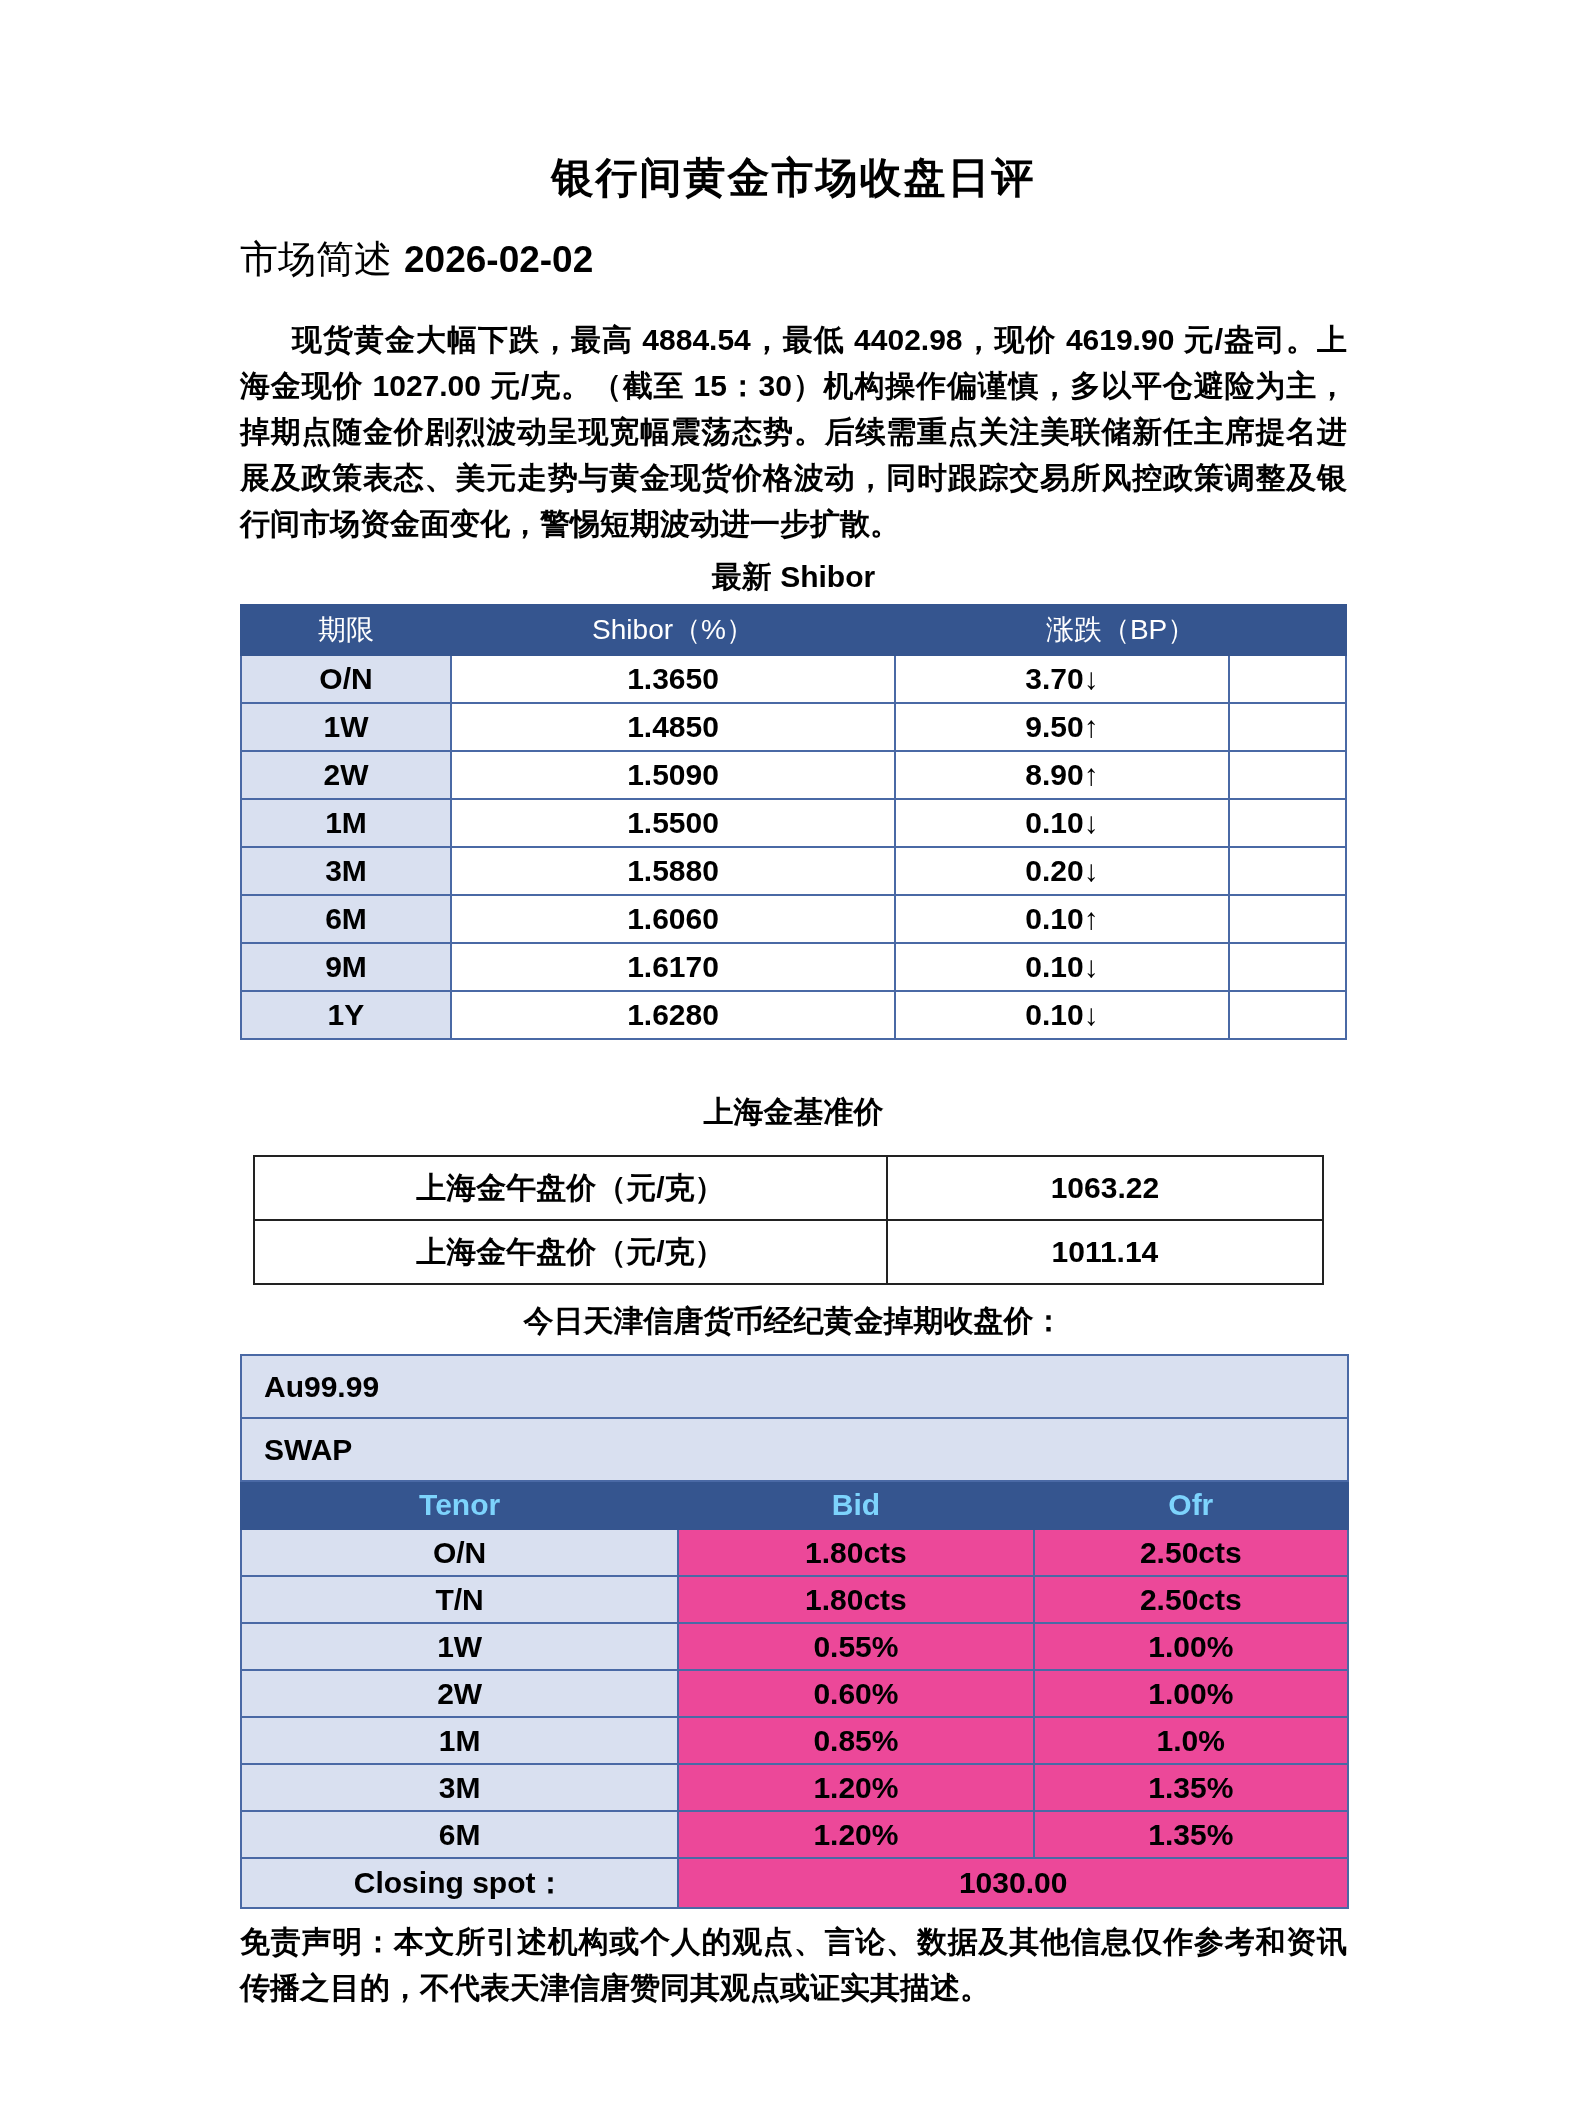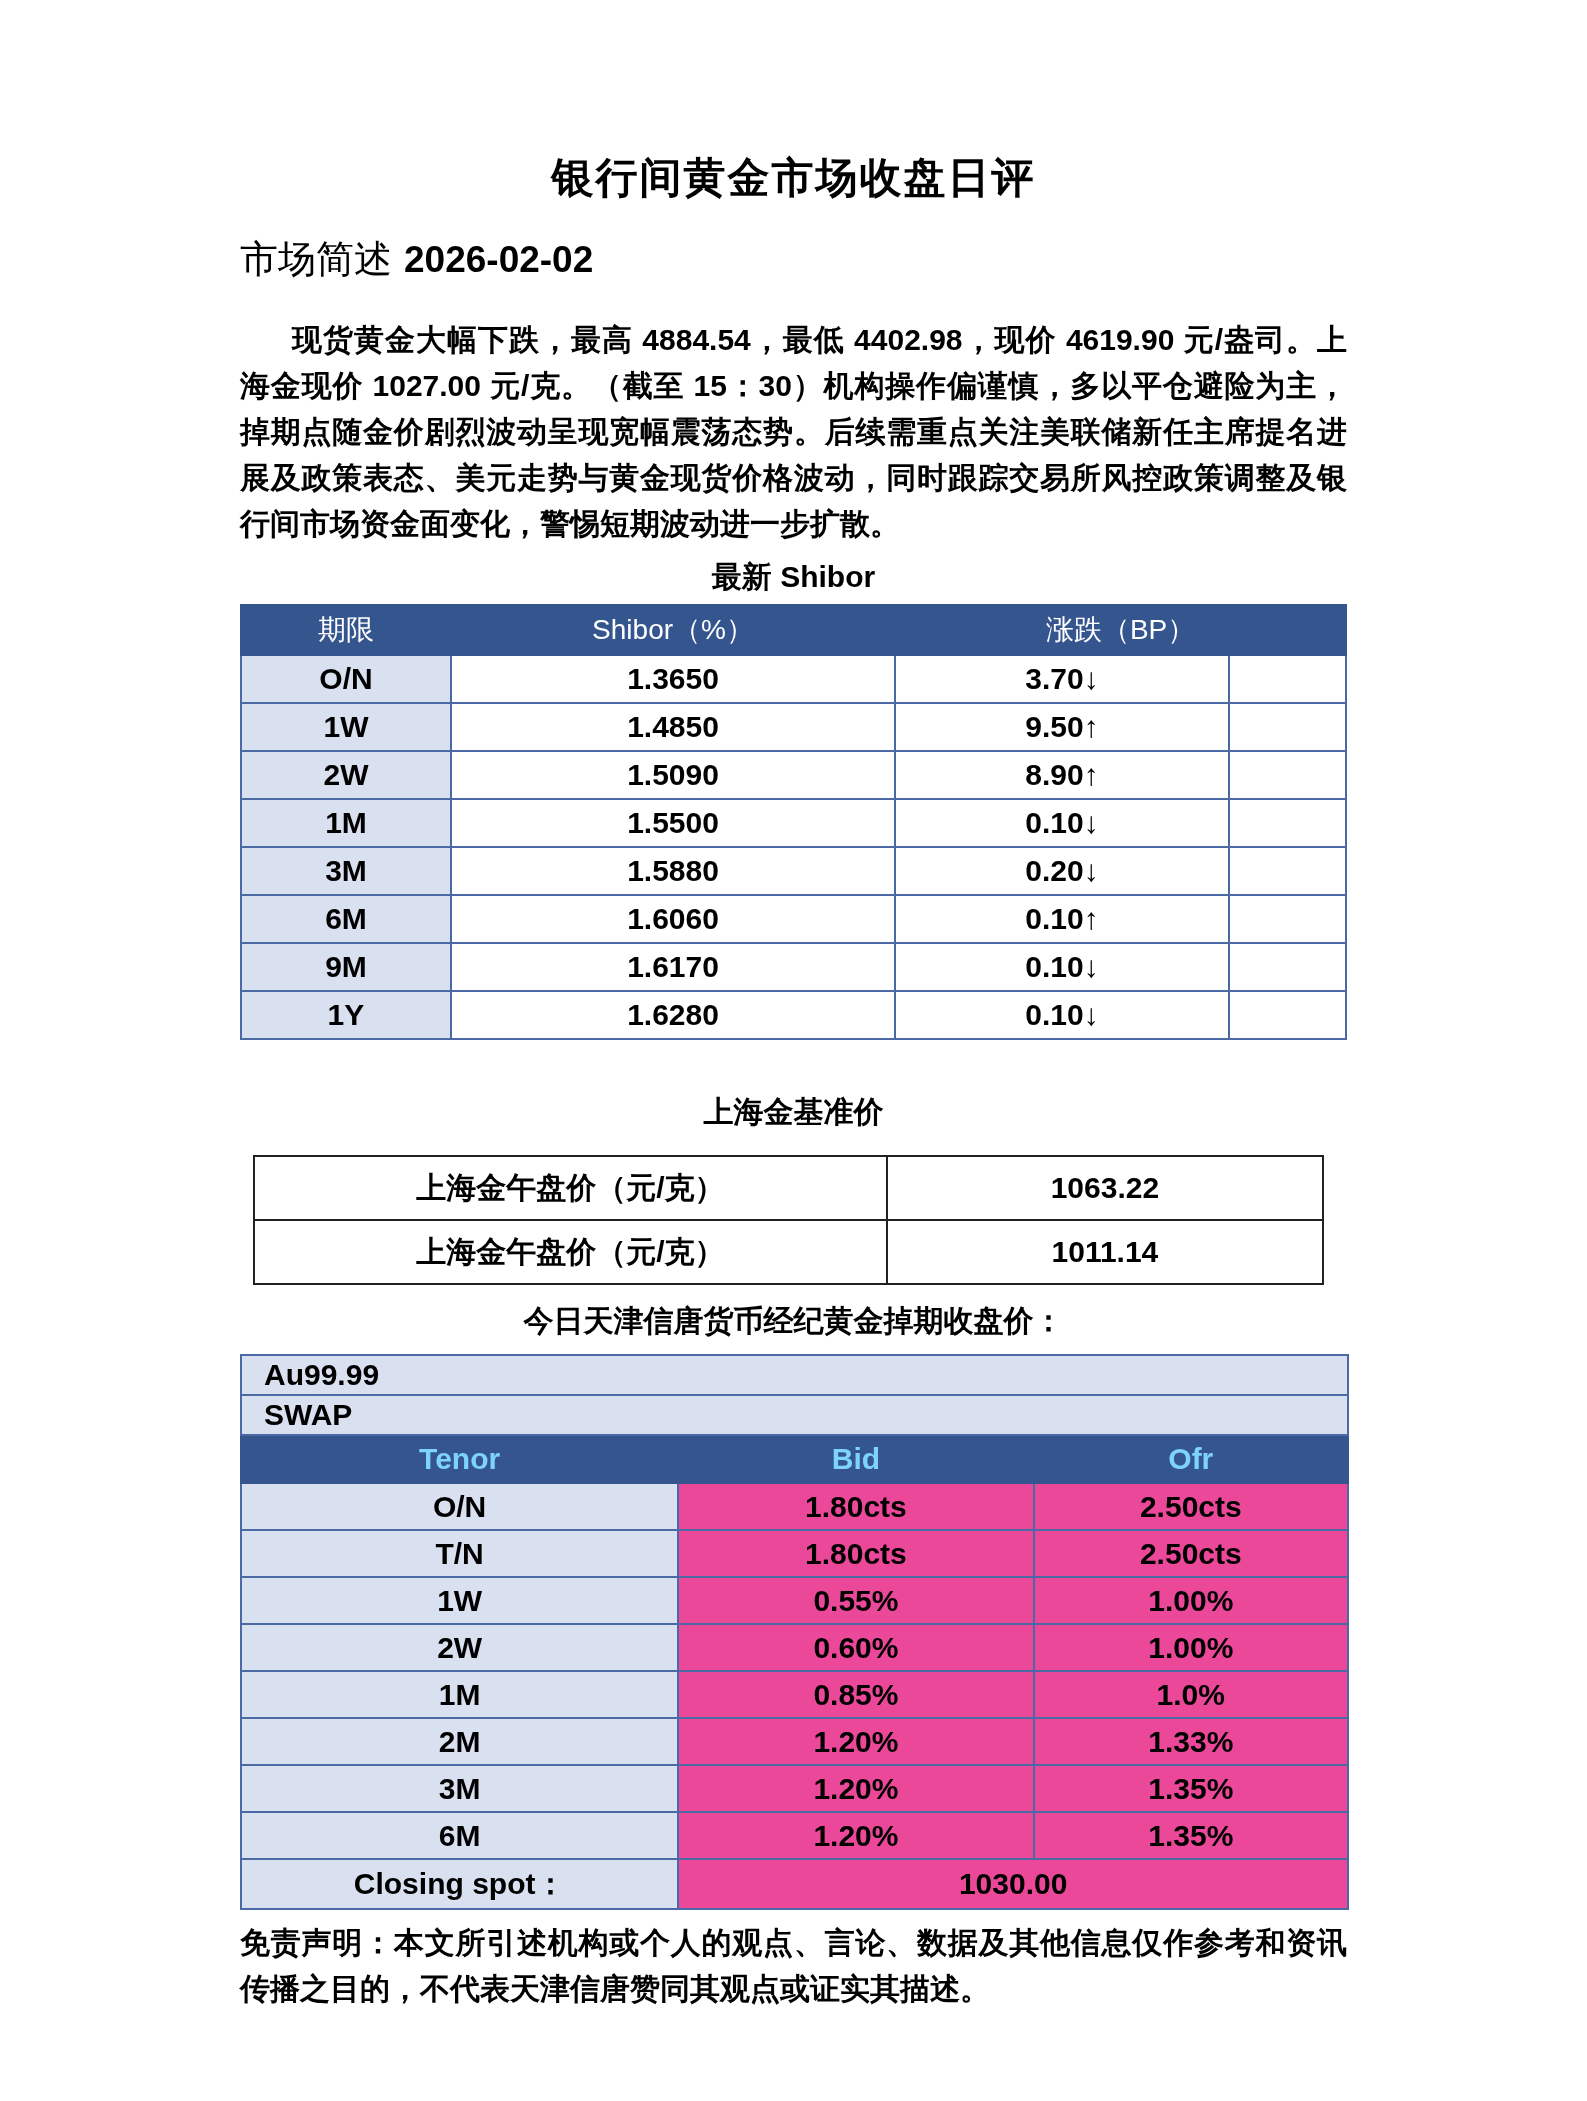--- a/index.html
+++ b/index.html
@@ -40,21 +40,21 @@
   .shgold td {
     height:64px; font-size:30px; font-weight:700; text-align:center;
     border:2px solid #222222; background:#ffffff; vertical-align:middle;
   }
   .shgold-heading { margin-top:52px; }
   
   .swap-heading { margin-top:16px; }
   .swap { width:1109px; margin-top:12px; }
   .swap td, .swap th { vertical-align:middle; font-size:30px; font-weight:700; }
   .swap .band td {
-    background:#D9E0F0; border:2px solid #4a69a5; height:40px;
+    background:#D9E0F0; border:2px solid #4a69a5; height:63px;
     text-align:left; padding-left:22px;
   }
   .swap th {
     background:#35558F; color:#7dd3fc; height:48px; border:2px solid #35558F;
     text-align:center;
   }
   .swap td.data { height:47px; text-align:center; border:2px solid #4a69a5; background:#ec4899; }
   .swap td.shade { background:#D9E0F0; }
   .swap .closing td { height:50px; }
   .disclaimer {
@@ -201,25 +201,20 @@
         <td class="data shade">2W</td>
         <td class="data">0.60%</td>
         <td class="data">1.00%</td>
       </tr>
       <tr>
         <td class="data shade">1M</td>
         <td class="data">0.85%</td>
         <td class="data">1.0%</td>
       </tr>
       <tr>
-        <td class="data shade">2M</td>
-        <td class="data">1.20%</td>
-        <td class="data">1.33%</td>
-      </tr>
-      <tr>
         <td class="data shade">3M</td>
         <td class="data">1.20%</td>
         <td class="data">1.35%</td>
       </tr>
       <tr>
         <td class="data shade">6M</td>
         <td class="data">1.20%</td>
         <td class="data">1.35%</td>
       </tr>
       <tr class="closing">

